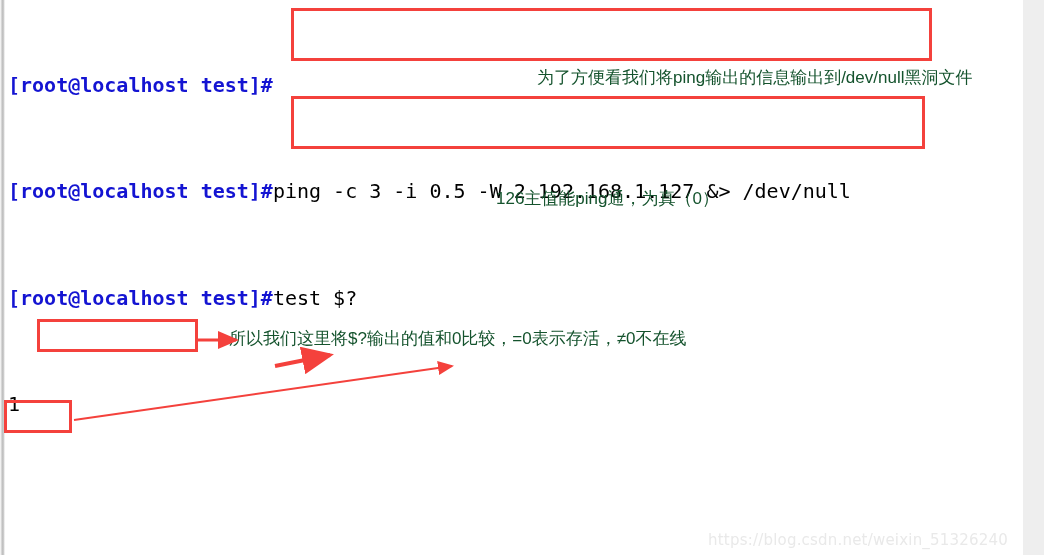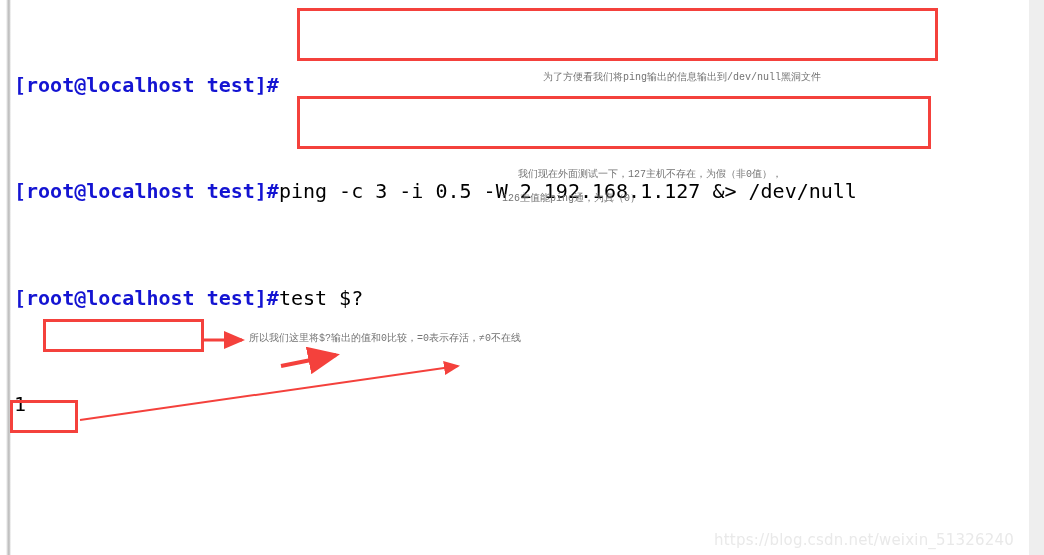--- a/index.html
+++ b/index.html
@@ -7,21 +7,20 @@
     margin: 0; padding: 0;
     width: 1044px; height: 555px;
     overflow: hidden;
     background: #ffffff;
   }
   #screen {
     position: relative;
     width: 1032px; height: 555px;
     background: #ffffff;
     font-family: "DejaVu Sans Mono", "Liberation Mono", monospace;
-    margin-left: 6px;
   }
   
   #right-gutter {
     position: absolute; top: 0; left: 1023px;
     width: 21px; height: 555px;
     background: #eeeeee;
   }
   
   #left-rule {
     position: absolute; left: 0px; top: 0px;
@@ -46,23 +45,23 @@
 
   
   .anno-box {
     position: absolute;
     border: 3px solid #f4413c;
     background: transparent;
     pointer-events: none;
   }
   .anno-text {
     position: absolute;
-    color: #737373;
-    font-family: Liberation Mono, monospace;
-    font-size: 10px;
+    color: #14532d;
+    font-family: Liberation Sans, sans-serif;
+    font-size: 17px;
     line-height: 24px;
     white-space: pre;
   }
   .anno-svg {
     position: absolute; left: 0; top: 0;
     width: 1044px; height: 555px;
     pointer-events: none;
   }
   
   #watermark {
@@ -129,24 +128,23 @@
   <div class="anno-box" style="left:291px; top:8px; width:641px; height:53px;"></div>
 
   <div class="anno-box" style="left:291px; top:96px; width:634px; height:53px;"></div>
 
   <div class="anno-box" style="left:37px; top:319px; width:161px; height:33px;"></div>
 
   <div class="anno-box" style="left:4px; top:400px; width:68px; height:33px;"></div>
 
   <div class="anno-text" style="left:537px; top:66px;">为了方便看我们将ping输出的信息输出到/dev/null黑洞文件</div>
 
-  <div class="anno-text" style="left:512px; top:163px;">我们现在外面测试一下，127主机不存在，为假（非0值），</div>
   <div class="anno-text" style="left:496px; top:187px;">126主值能ping通，为真（0）</div>
 
-  <div class="anno-text" style="left:243px; top:327px;">所以我们这里将$?输出的值和0比较，=0表示存活，≠0不在线</div>
+  <div class="anno-text" style="left:229px; top:327px;">所以我们这里将$?输出的值和0比较，=0表示存活，≠0不在线</div>
 
   <svg class="anno-svg" viewBox="0 0 1044 555" xmlns="http://www.w3.org/2000/svg">
     <defs>
       <marker id="arrowhead" markerWidth="7" markerHeight="6" refX="6" refY="3" orient="auto" markerUnits="strokeWidth">
         <polygon points="0 0, 7 3, 0 6" fill="#f4413c"></polygon>
       </marker>
       <marker id="arrowheadBig" markerWidth="8" markerHeight="7" refX="7" refY="3.5" orient="auto" markerUnits="strokeWidth">
         <polygon points="0 0, 8 3.5, 0 7" fill="#f4413c"></polygon>
       </marker>
     </defs>

